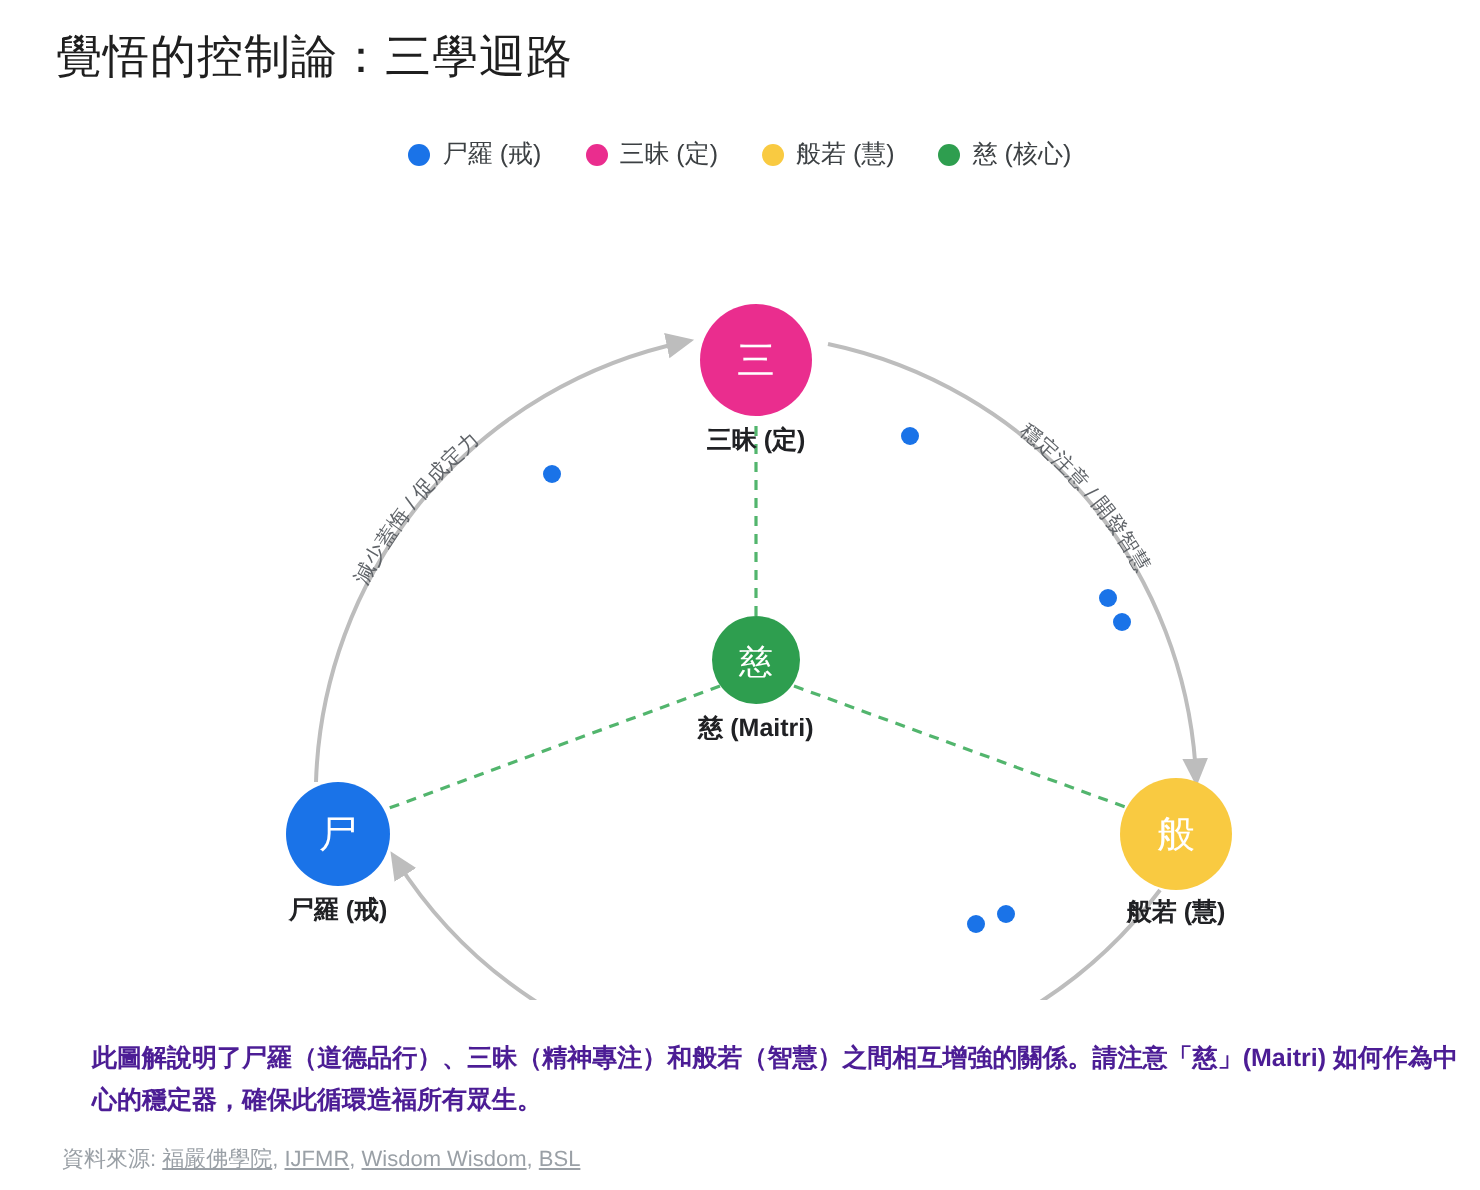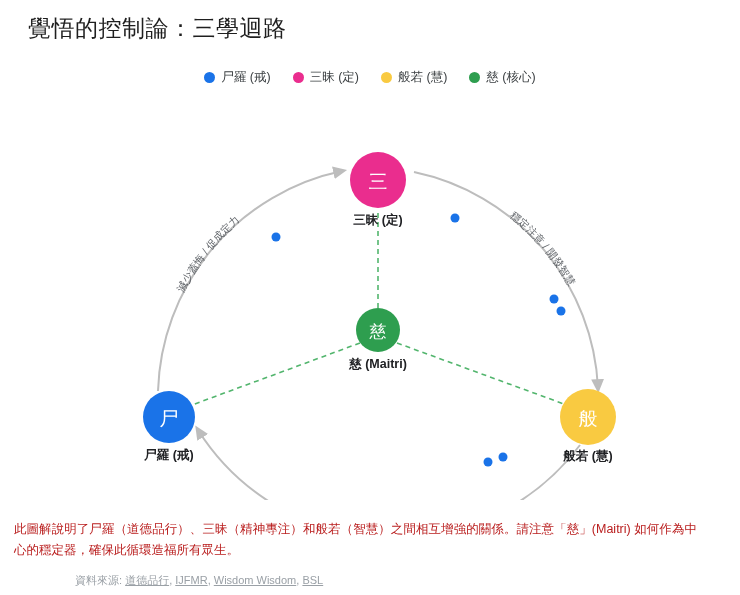--- a/index.html
+++ b/index.html
@@ -113,44 +113,44 @@
     stroke-dasharray: 5 4;
     opacity: 0.85;
   }
   .flow-dot {
     fill: #1a73e8;
   }
 
   
   .caption {
     position: absolute;
-    left: 14px;
+    left: 46px;
     top: 519px;
     width: 683px;
     font-size: 12.5px;
     line-height: 21px;
-    color: #b91c1c;
+    color: #4c1d95;
     text-align: justify;
+    font-weight: bold;
   }
   .sources {
     position: absolute;
     left: 31px;
     top: 572px;
     font-size: 11px;
     line-height: 16px;
     color: #9aa0a6;
     white-space: nowrap;
   }
   .sources a {
     color: #9aa0a6;
     text-decoration: underline;
   }
   .sources .src-label {
     text-decoration: none;
-    margin-left: 44px;
   }
 </style>
 </head>
 <body>
 
 <div class="page">
 
   <div class="title">覺悟的控制論：三學迴路</div>
 
   <div class="legend">
@@ -238,16 +238,16 @@
         <text class="node-label" x="378" y="268">慈 (Maitri)</text>
       </g>
 
     </svg>
   </div>
 
   <div class="caption">此圖解說明了尸羅（道德品行）、三昧（精神專注）和般若（智慧）之間相互增強的關係。請注意「慈」(Maitri) 如何作為中心的穩定器，確保此循環造福所有眾生。</div>
 
   <div class="sources">
     <span class="src-label">資料來源:</span>
-    <a href="#">道德品行</a><span>, </span><a href="#">IJFMR</a><span>, </span><a href="#">Wisdom Wisdom</a><span>, </span><a href="#">BSL</a>
+    <a href="#">福嚴佛學院</a><span>, </span><a href="#">IJFMR</a><span>, </span><a href="#">Wisdom Wisdom</a><span>, </span><a href="#">BSL</a>
   </div>
 
 </div>
 
 </body></html>

